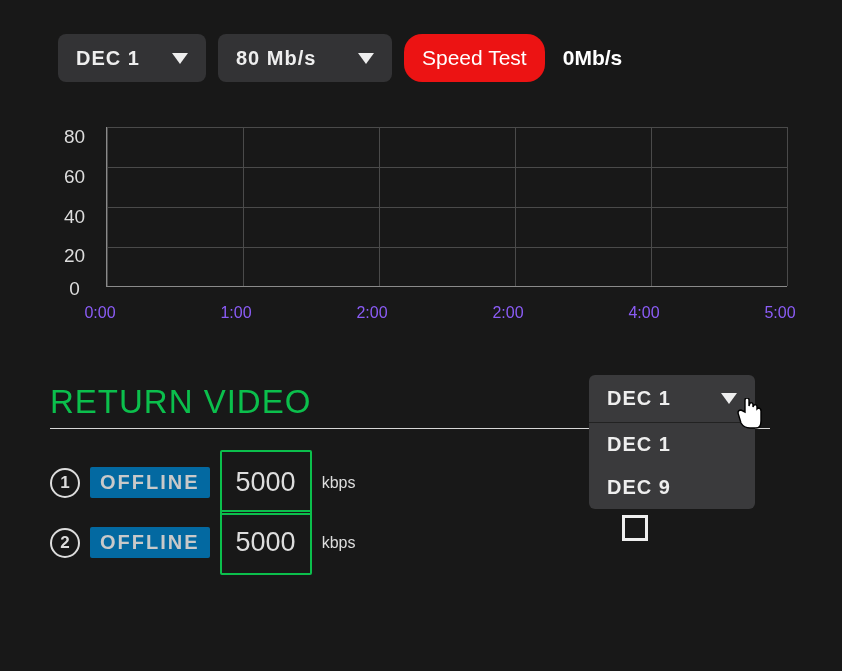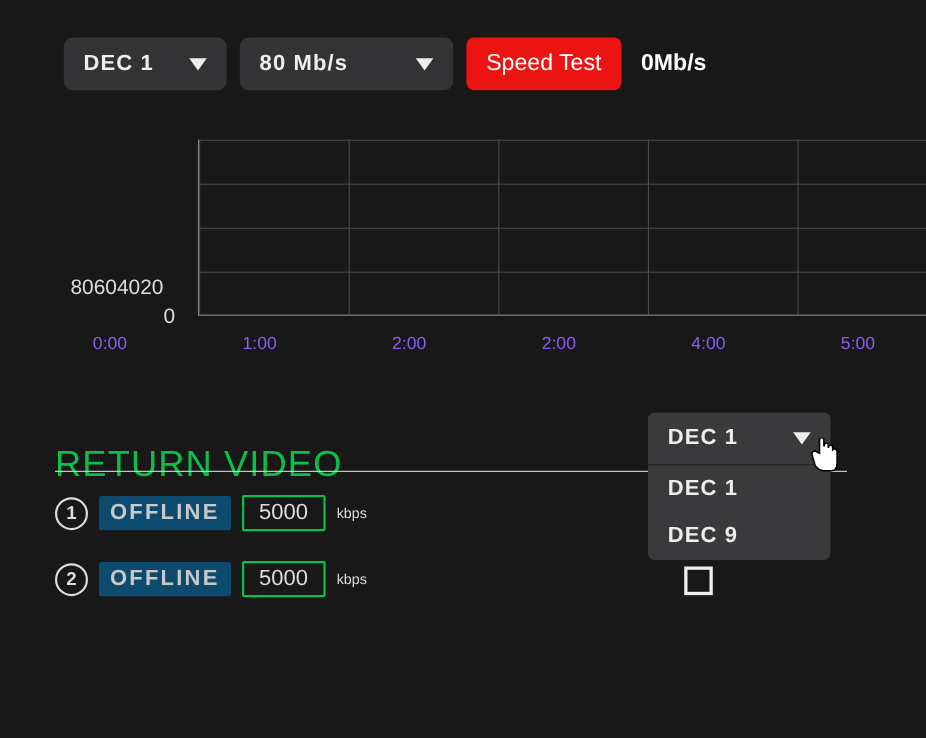--- a/index.html
+++ b/index.html
@@ -1,45 +1,45 @@
 <!DOCTYPE html>
 <html><head>
   <meta charset="utf-8">
   <style>
     * { margin:0; padding:0; box-sizing:border-box; font-family:Verdana,Geneva,sans-serif; }
     body { background:#181818; width:842px; height:671px; position:relative; color:#ddd; overflow:hidden; }
 
     .toolbar { display:flex; align-items:center; gap:12px; padding:34px 0 0 58px; }
     .dropdown { background:#333335; border-radius:8px; color:#eee; display:flex; align-items:center; justify-content:space-between; padding:0 18px; height:48px; font-size:20px; font-weight:600; letter-spacing:1px; cursor:pointer; }
     .dropdown.w1 { width:148px; }
-    .dropdown.w2 { width:194px; }
+    .dropdown.w2 { width:174px; }
     .tri { width:0; height:0; border-left:8px solid transparent; border-right:8px solid transparent; border-top:11px solid #eee; }
-    .speed-btn { background:#ec1313; color:#fff; border-radius:7px; height:48px; padding:0 18px; display:flex; align-items:center; justify-content:center; font-size:21px; font-weight:500; cursor:pointer; }
+    .speed-btn { background:#ec1313; color:#fff; border-radius:18px; height:48px; padding:0 18px; display:flex; align-items:center; justify-content:center; font-size:21px; font-weight:500; cursor:pointer; }
     .speed-val { color:#fff; font-size:21px; font-weight:700; margin-left:6px; }
 
     .chart-wrap { display:flex; align-items:flex-start; padding:45px 0 0 64px; }
-    .yaxis { display:flex; flex-direction:row; align-items:flex-end; margin-right:21px; position:relative; height:165px; }
+    .yaxis { display:flex; flex-direction:column; align-items:center; margin-right:21px; position:relative; height:165px; }
     .ytick { font-size:19px; color:#ddd; height:40px; line-height:20px; text-align:right; }
     .ytick.last { height:6px; line-height:6px; }
     .plot { width:681px; height:160px; border:1px solid #8a8a8a; border-right:none; border-top:none; position:relative; }
     .hline { position:absolute; left:0; right:0; height:1px; background:#4a4a4a; }
     .plot .vline { position:absolute; top:0; bottom:0; width:1px; background:#4a4a4a; }
     .xaxis { display:flex; margin-left:100px; width:681px; justify-content:space-between; margin-top:10px; position:absolute; left:0; top:294px; }
     .xtick { font-size:16px; color:#8b5cf6; width:60px; text-align:center; transform:translateX(-30px); position:absolute; }
 
-    .section-title { color:#0bbf4c; font-size:33px; font-weight:400; letter-spacing:1px; position:absolute; left:50px; top:383px;margin-top:20px; }
+    .section-title { color:#0bbf4c; font-size:33px; font-weight:400; letter-spacing:1px; position:absolute; left:50px; top:383px; }
     .title-rule { position:absolute; left:50px; top:428px; width:720px; height:1px; background:#d6d6d6; }
 
     .row { display:flex; align-items:center; gap:10px; position:absolute; left:50px; }
     .row1 { top:450px; }
     .row2 { top:510px; }
     .circ { width:30px; height:30px; border:2px solid #ddd; border-radius:50%; display:flex; align-items:center; justify-content:center; font-size:17px; color:#ddd; font-weight:600; }
-    .badge { background:#0c4a6e; color:#c9c9c9; font-size:20px; font-weight:600; letter-spacing:2px; padding:4px 10px; border-radius:2px; }
-    .numbox { border:2px solid #0bbf4c; border-radius:2px; padding:3px 14px; font-size:20px; color:#ddd; font-weight:500;text-align:right; }
-    .unit { font-size:13px; color:#ddd; }
+    .badge { background:#0369a1; color:#c9c9c9; font-size:20px; font-weight:600; letter-spacing:2px; padding:4px 10px; border-radius:2px; }
+    .numbox { border:2px solid #0bbf4c; border-radius:2px; padding:15px 14px; font-size:27px; color:#ddd; font-weight:500;text-align:right; }
+    .unit { font-size:16px; color:#ddd; }
 
     .menu { position:absolute; left:589px; top:375px; width:166px; background:#3a3a3c; border-radius:6px; overflow:visible; }
     .menu-head { display:flex; justify-content:space-between; align-items:center; padding:12px 18px; color:#eee; font-size:20px; font-weight:600; letter-spacing:1px; cursor:pointer; }
     .menu-div { height:1px; background:#222; margin:0; }
     .menu-item { padding:10px 18px; color:#eee; font-size:20px; font-weight:600; letter-spacing:1px; cursor:pointer; }
     .cursor { position:absolute; left:736px; top:398px; pointer-events:none; }
 
     .checkbox { position:absolute; left:622px; top:515px; width:26px; height:26px; border:3px solid #eee; }
   </style>
 </head>

